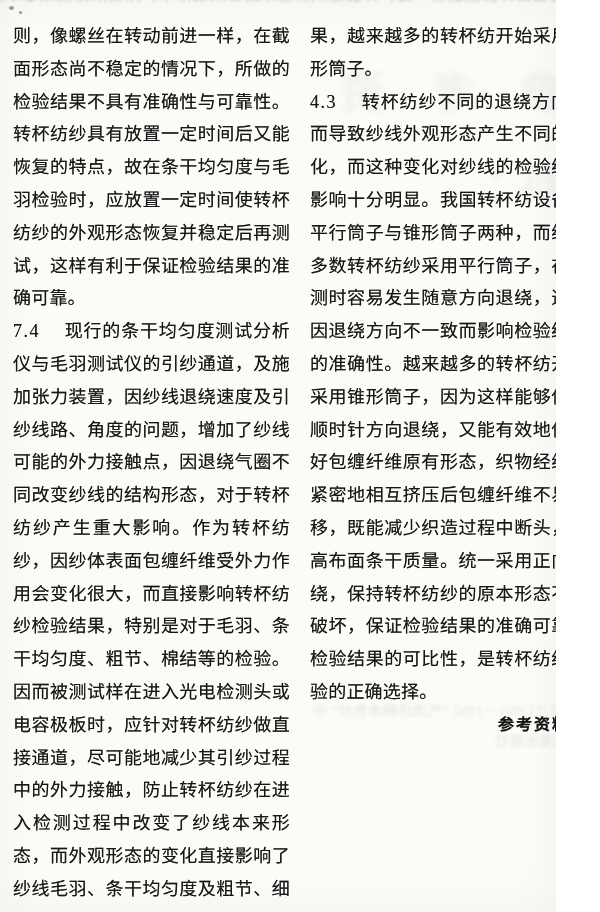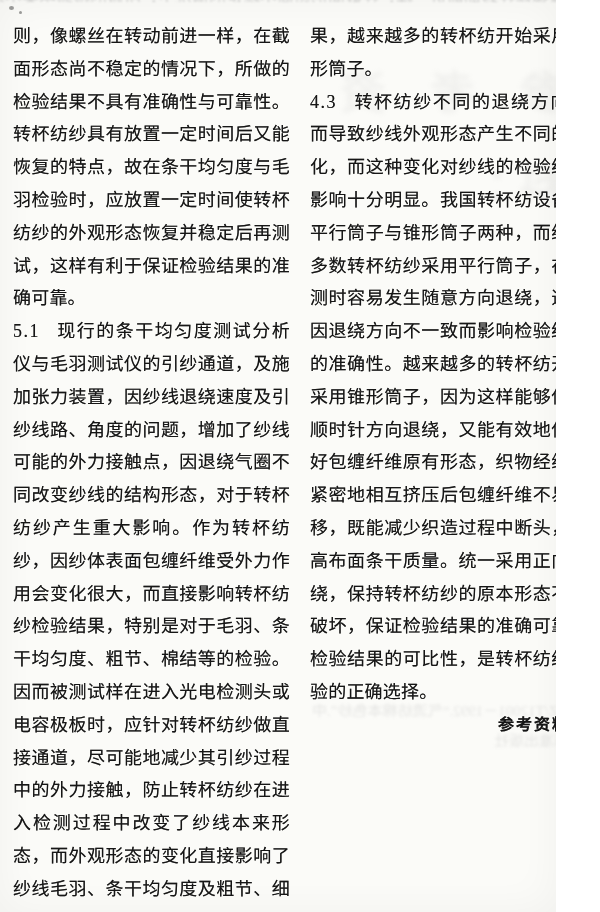--- a/index.html
+++ b/index.html
@@ -26,21 +26,21 @@
     letter-spacing: 0.2px;
     text-shadow: 0 0 0.45px rgba(0,0,0,0.55);
   }
   .col-left  { left: 13px;  width: 277px; }
   .col-right { left: 310px; width: 278px; }
 
   .col p { margin: 0; }
 
   .secnum {
     display: inline-block;
-    margin-right: 16px;
+    margin-right: 24px;
     letter-spacing: 1.5px;
   }
 
   .refs-heading {
     margin-top: 40px;
     margin-bottom: 3px;
     font-weight: bold;
     font-size: 16px;
     letter-spacing: 2px;
     text-align: right;
@@ -84,21 +84,21 @@
 <div class="page">
 
   <div class="ghost ghost-topband">则，像螺丝在转动前进一样，在截面形态尚不稳定的情况下，所做的检验结果不具有准确性与可靠性。转杯纺纱具有放置一定时间后又能恢复的特点，故在条干均匀度与毛羽检验时，应放置一定时间使转杯纺纱的外观形态恢复并稳定后再测试，这样有利于保证检验结果的准确可靠。</div>
   <div class="ghost ghost-right-title">参考资料：</div>
   <div class="ghost ghost-right-gap">[1]FZ/T12001－1992.“气流纺棉本色纱”.中国标准出版社</div>
   <div class="speck speck-1"></div>
   <div class="speck speck-2"></div>
 
   <div class="col col-left">
     <p>则，像螺丝在转动前进一样，在截面形态尚不稳定的情况下，所做的检验结果不具有准确性与可靠性。转杯纺纱具有放置一定时间后又能恢复的特点，故在条干均匀度与毛羽检验时，应放置一定时间使转杯纺纱的外观形态恢复并稳定后再测试，这样有利于保证检验结果的准确可靠。</p>
-    <p><span class="secnum">5.1</span><span>现行的条干均匀度测试分析仪与毛羽测试仪的引纱通道，及施加张力装置，因纱线退绕速度及引纱线路、角度的问题，增加了纱线可能的外力接触点，因退绕气圈不同改变纱线的结构形态，对于转杯纺纱产生重大影响。作为转杯纺纱，因纱体表面包缠纤维受外力作用会变化很大，而直接影响转杯纺纱检验结果，特别是对于毛羽、条干均匀度、粗节、棉结等的检验。因而被测试样在进入光电检测头或电容极板时，应针对转杯纺纱做直接通道，尽可能地减少其引纱过程中的外力接触，防止转杯纺纱在进入检测过程中改变了纱线本来形态，而外观形态的变化直接影响了纱线毛羽、条干均匀度及粗节、细节等的检验结</span></p>
+    <p><span class="secnum">7.4</span><span>现行的条干均匀度测试分析仪与毛羽测试仪的引纱通道，及施加张力装置，因纱线退绕速度及引纱线路、角度的问题，增加了纱线可能的外力接触点，因退绕气圈不同改变纱线的结构形态，对于转杯纺纱产生重大影响。作为转杯纺纱，因纱体表面包缠纤维受外力作用会变化很大，而直接影响转杯纺纱检验结果，特别是对于毛羽、条干均匀度、粗节、棉结等的检验。因而被测试样在进入光电检测头或电容极板时，应针对转杯纺纱做直接通道，尽可能地减少其引纱过程中的外力接触，防止转杯纺纱在进入检测过程中改变了纱线本来形态，而外观形态的变化直接影响了纱线毛羽、条干均匀度及粗节、细节等的检验结</span></p>
   </div>
 
   <div class="col col-right">
     <p>果，越来越多的转杯纺开始采用锥形筒子。</p>
     <p><span class="secnum">4.3</span><span>转杯纺纱不同的退绕方向，而导致纱线外观形态产生不同的变化，而这种变化对纱线的检验结果影响十分明显。我国转杯纺设备有平行筒子与锥形筒子两种，而绝大多数转杯纺纱采用平行筒子，在检测时容易发生随意方向退绕，造成因退绕方向不一致而影响检验结果的准确性。越来越多的转杯纺开始采用锥形筒子，因为这样能够保证顺时针方向退绕，又能有效地保护好包缠纤维原有形态，织物经纬纱紧密地相互挤压后包缠纤维不易位移，既能减少织造过程中断头，提高布面条干质量。统一采用正向退绕，保持转杯纺纱的原本形态不受破坏，保证检验结果的准确可靠及检验结果的可比性，是转杯纺纱检验的正确选择。</span></p>
 
     <p class="refs-heading">参考资料：</p>
   </div>
 
 </div>

